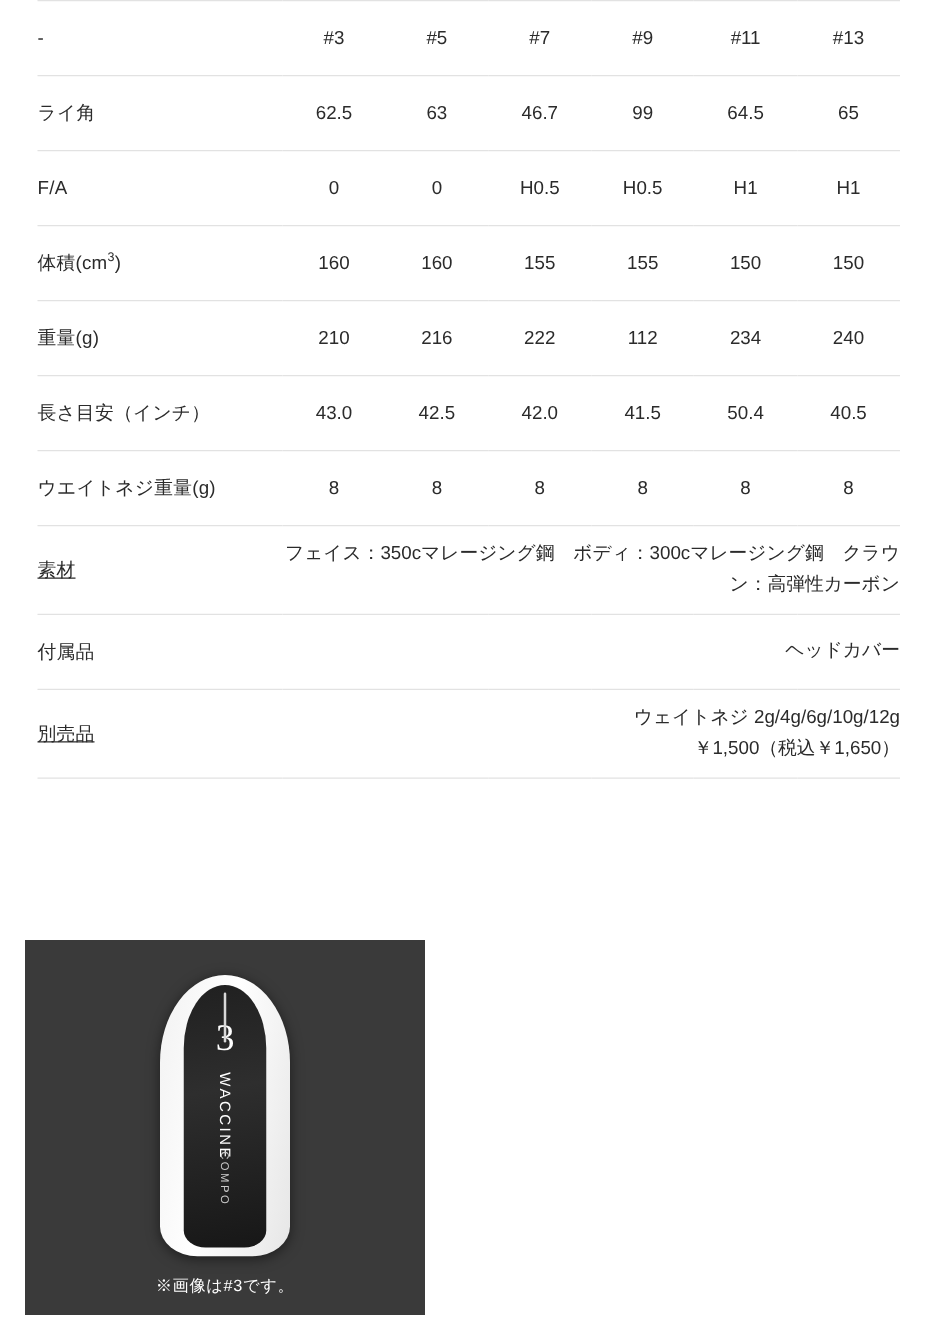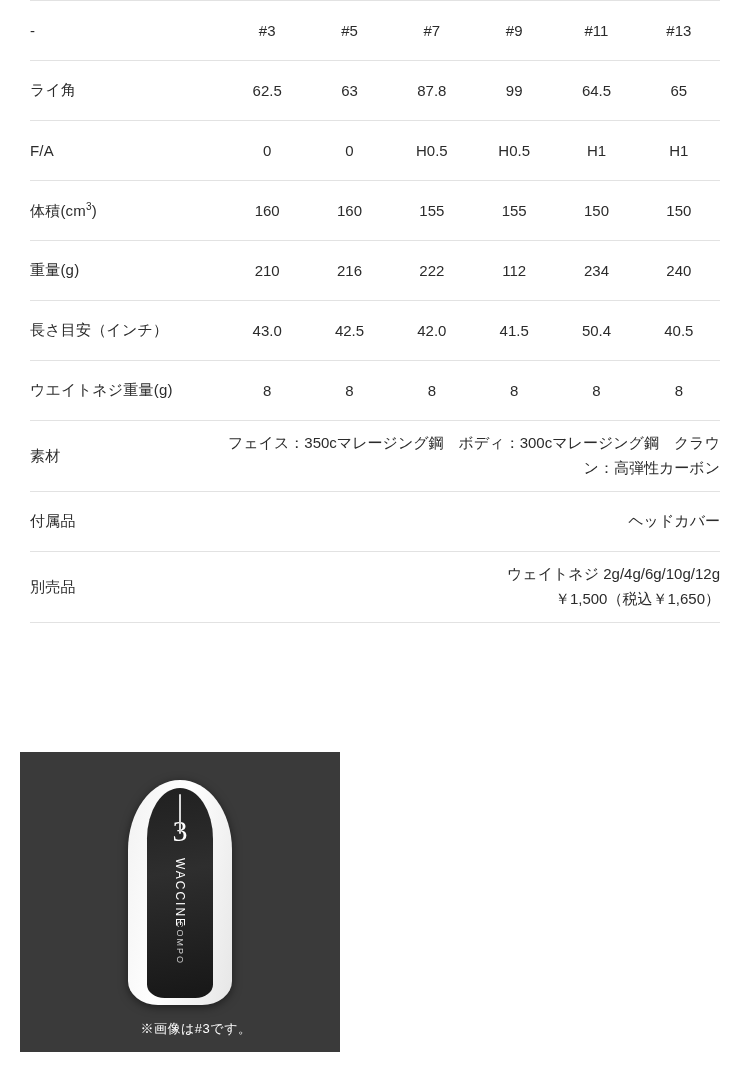--- a/index.html
+++ b/index.html
@@ -49,21 +49,21 @@
   }
   td.val {
     text-align: center;
     height: 59px;
     font-size: 15px;
   }
   .sup {
     font-size: 10px;
     vertical-align: super;
   }
-  tr.tall td.rowhead, tr.tall td.val { height: 70px; }
+  tr.tall td.rowhead, tr.tall td.val { height: 70px; text-decoration: underline; }
   td.wide {
     text-align: right;
     padding-left: 8px;
     line-height: 1.65;
     font-size: 15px;
   }
   .photo {
     position: absolute;
     left: 20px;
     top: 752px;
@@ -145,21 +145,20 @@
   }
   .photo-caption {
     position: absolute;
     left: 0;
     bottom: 14px;
     width: 100%;
     text-align: center;
     color: #ffffff;
     font-size: 13px;
     letter-spacing: 0.5px;
-    margin-left: 16px;
   }
 </style>
 </head>
 <body>
 
 <div class="page">
 
   <table class="spec">
     <tbody>
       <tr>
@@ -170,21 +169,21 @@
         <td class="val">#9</td>
         <td class="val">#11</td>
         <td class="val">#13</td>
       </tr>
 
 
       <tr>
         <td class="rowhead">ライ角</td>
         <td class="val">62.5</td>
         <td class="val">63</td>
-        <td class="val">87.8</td>
+        <td class="val">46.7</td>
         <td class="val">99</td>
         <td class="val">64.5</td>
         <td class="val">65</td>
       </tr>
 
       <tr>
         <td class="rowhead">F/A</td>
         <td class="val">0</td>
         <td class="val">0</td>
         <td class="val">H0.5</td>

